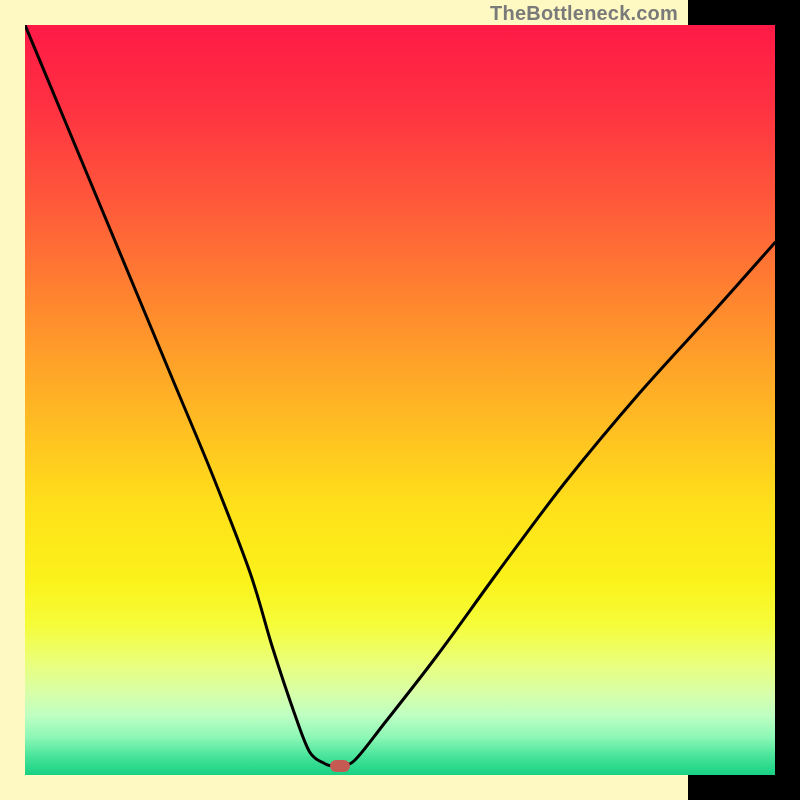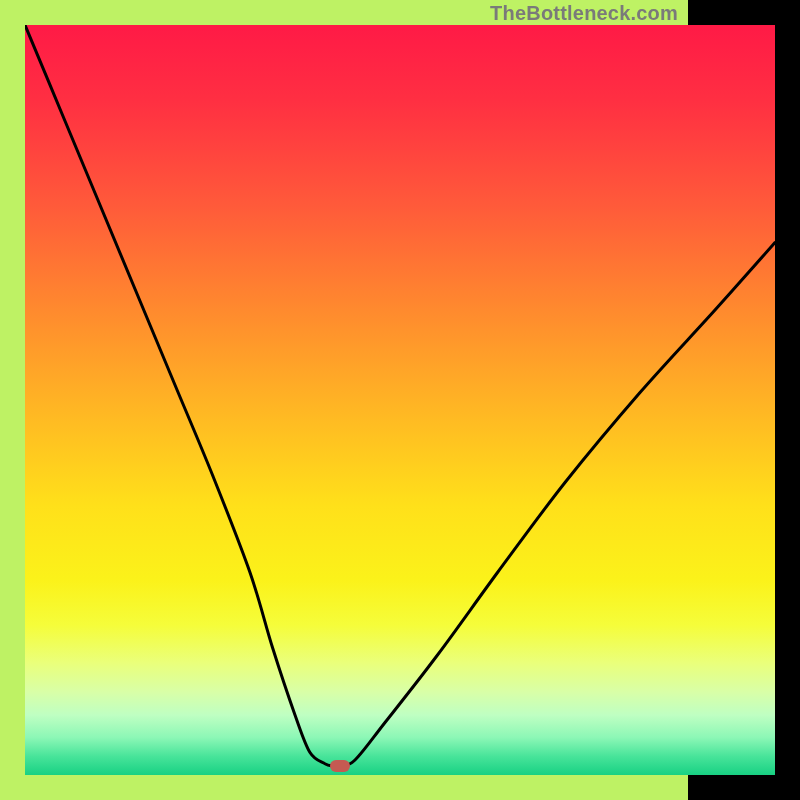--- a/index.html
+++ b/index.html
@@ -8,21 +8,21 @@
     width: 800px;
     height: 800px;
     background: #000;
     font-family: Arial, Helvetica, sans-serif;
     overflow: hidden;
   }
   .frame {
     position: relative;
     width: 688px;
     height: 800px;
-    background: #bef264;
+    background: #fef9c3;
   }
   .watermark {
     position: absolute;
     top: 2px;
     right: 10px;
     color: #7a7a7a;
     font-size: 20px;
     font-weight: 600;
     letter-spacing: 0.2px;
     user-select: none;

